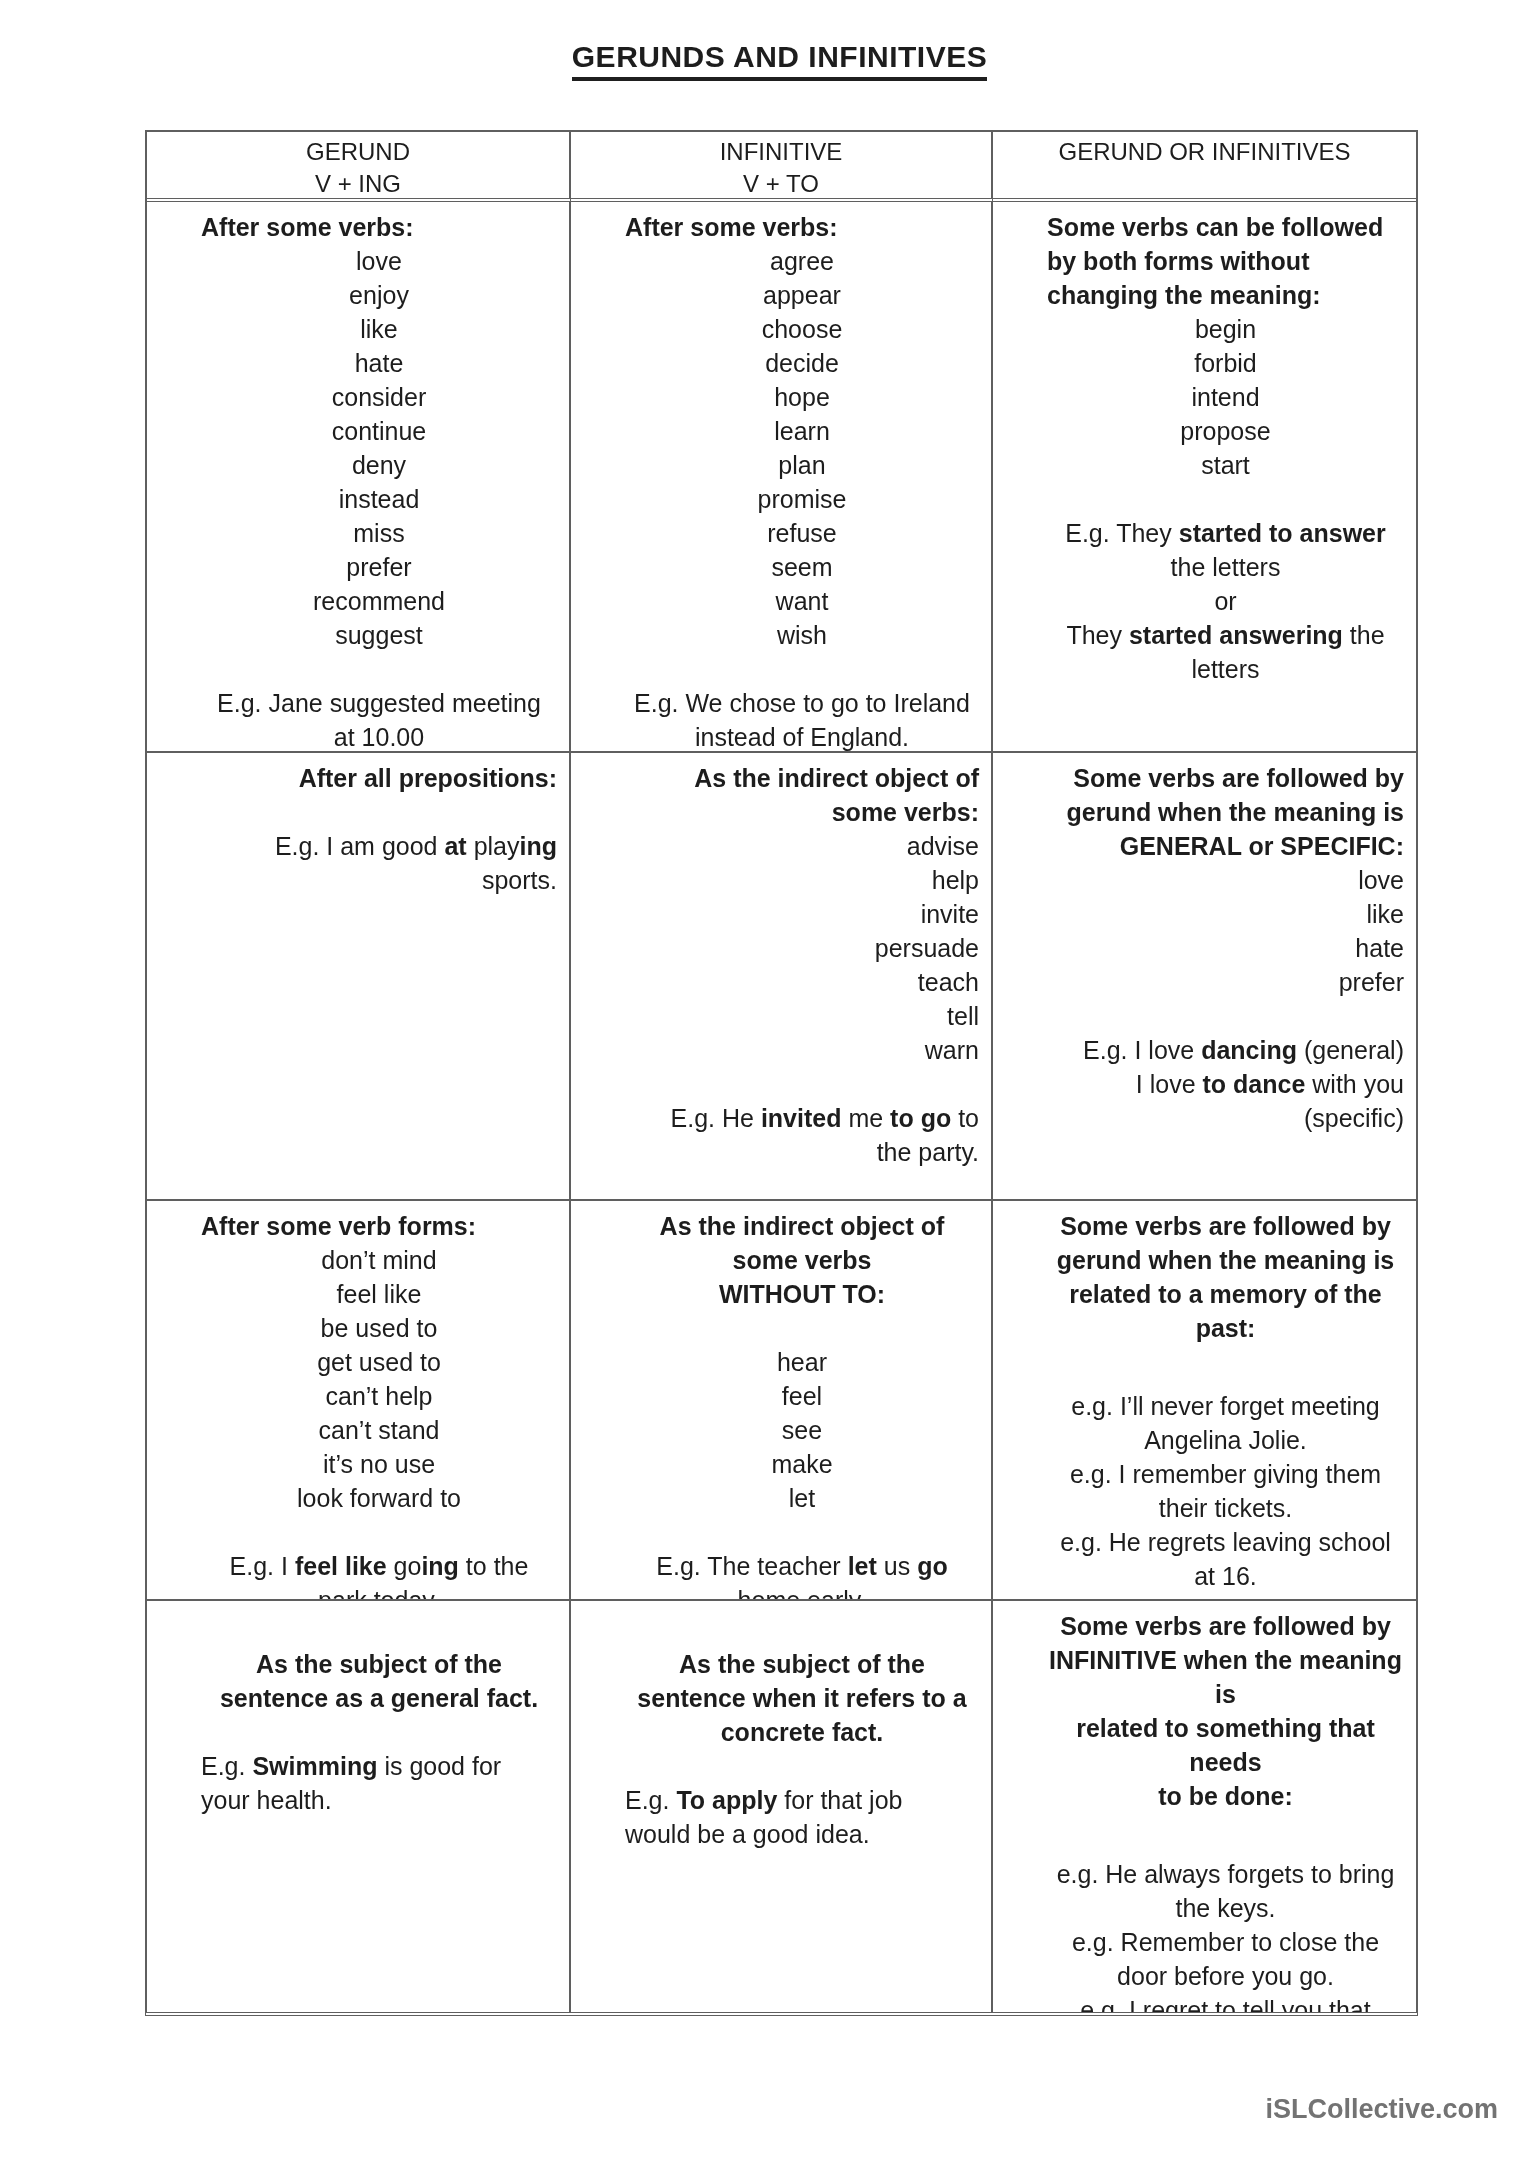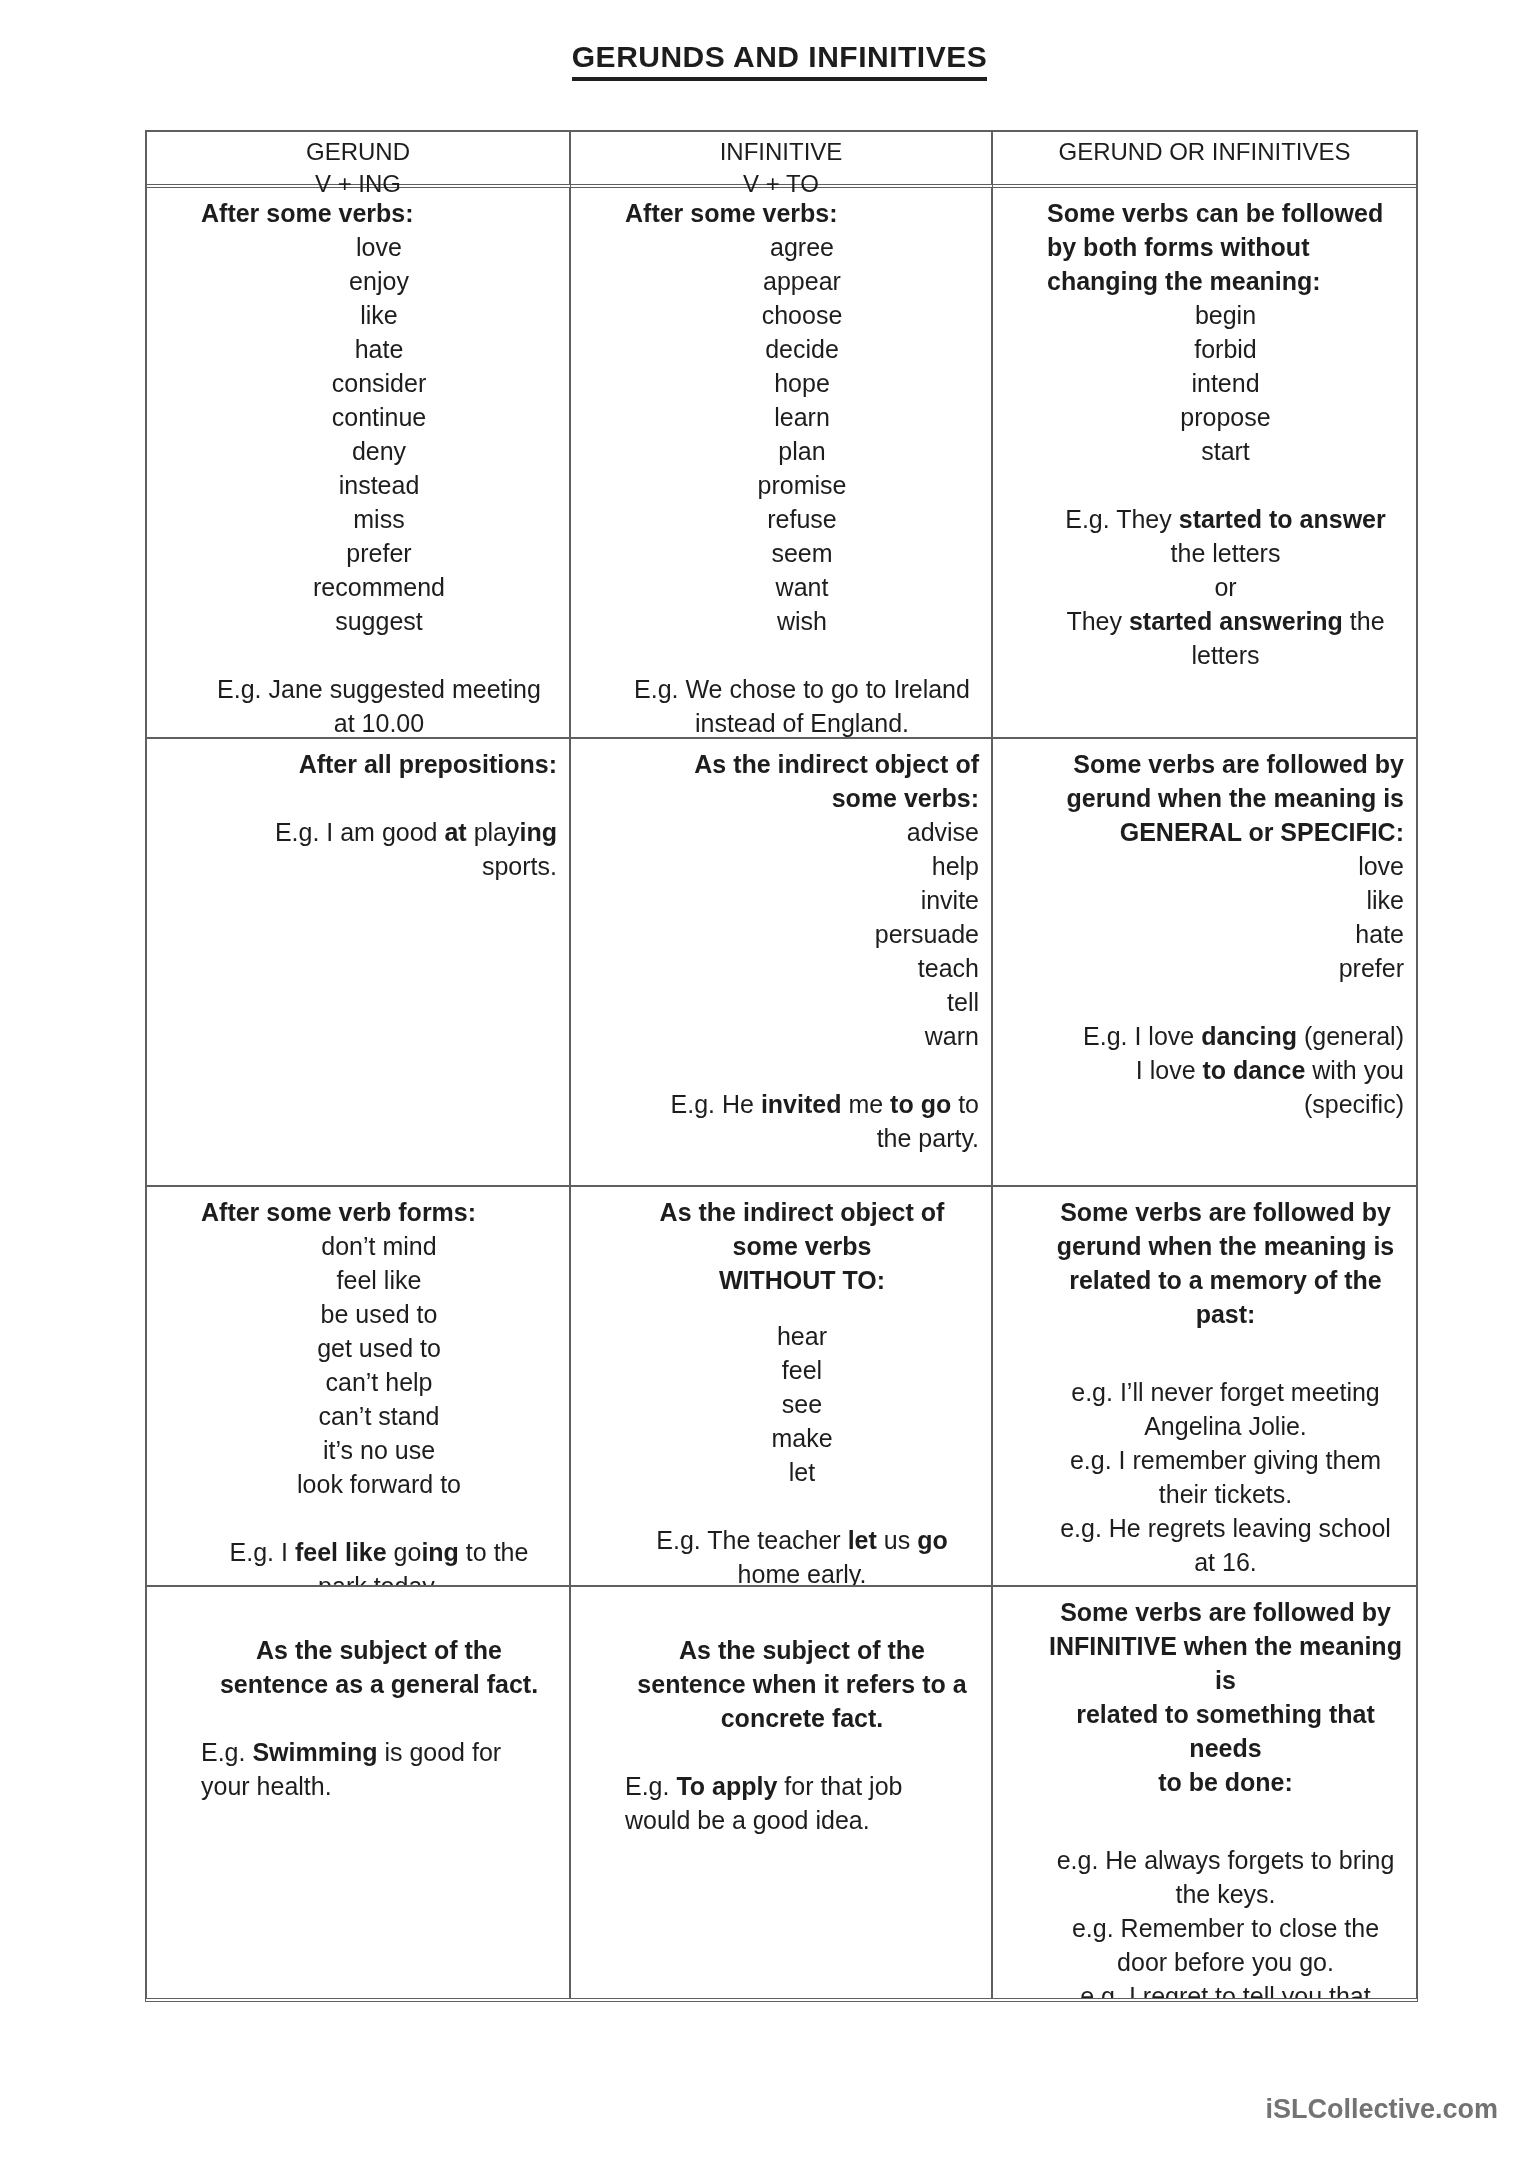--- a/index.html
+++ b/index.html
@@ -11,37 +11,37 @@
     position:absolute;left:145px;top:40px;width:1269px;text-align:center;
     font-size:30px;font-weight:bold;letter-spacing:.5px;
   }
   .page-title span{display:inline-block;border-bottom:4px solid #1f1f1f;padding-bottom:3px;}
   .tbl{
     position:absolute;left:145px;top:130px;
     display:grid;grid-template-columns:424px 422px 423px;
     border:2px solid #5f5f5f;border-bottom:4px double #5f5f5f;background:#fff;
   }
   .hcell{
-    height:56px;box-sizing:border-box;border-right:2px solid #5f5f5f;
+    height:70px;box-sizing:border-box;border-right:2px solid #5f5f5f;
     border-bottom:4px double #5f5f5f;text-align:center;
     font-size:24px;line-height:32px;padding-top:4px;
   }
   .hcell.c3{border-right:none;}
   .cell{
     box-sizing:border-box;border-right:2px solid #5f5f5f;border-bottom:2px solid #5f5f5f;
     padding:8px 12px 8px 54px;font-size:25px;line-height:34px;text-align:center;overflow:hidden;
   }
   .cell.c3{border-right:none;}
   .cell.last{border-bottom:none;}
   .r1{height:551px;} .r2{height:448px;text-align:right;} .r3{height:400px;} .r4{height:411px;}
   .heading{font-weight:bold;white-space:pre-line;}
   .al-left{text-align:left;}
   .example{margin-top:34px;white-space:pre-line;}
   .example.al-left{text-align:left;}
-  .gap-top{margin-top:22px;}
+  .gap-top{margin-top:34px;}
   .example.gap-lg{margin-top:44px;}
   .heading.push-down{margin-top:38px;}
   .watermark{
     position:absolute;top:2094px;right:34px;font-size:27px;font-weight:600;color:#737373;
   }
 </style>
 </head>
 <body>
 
 <div class="page-title">

